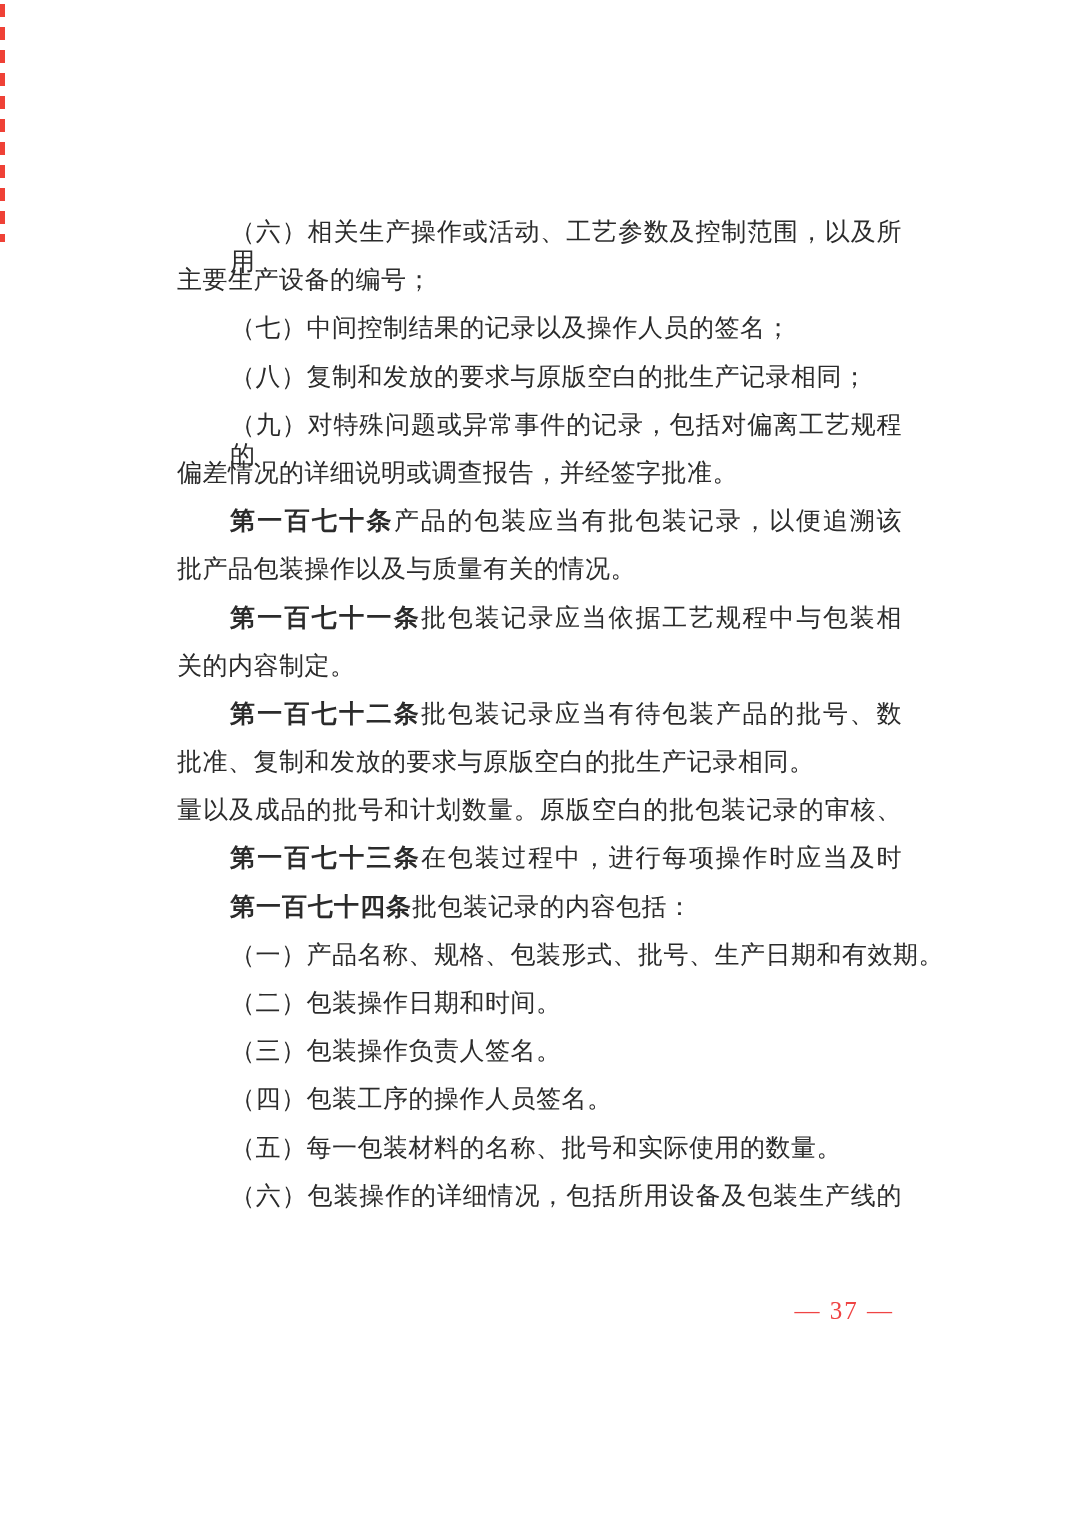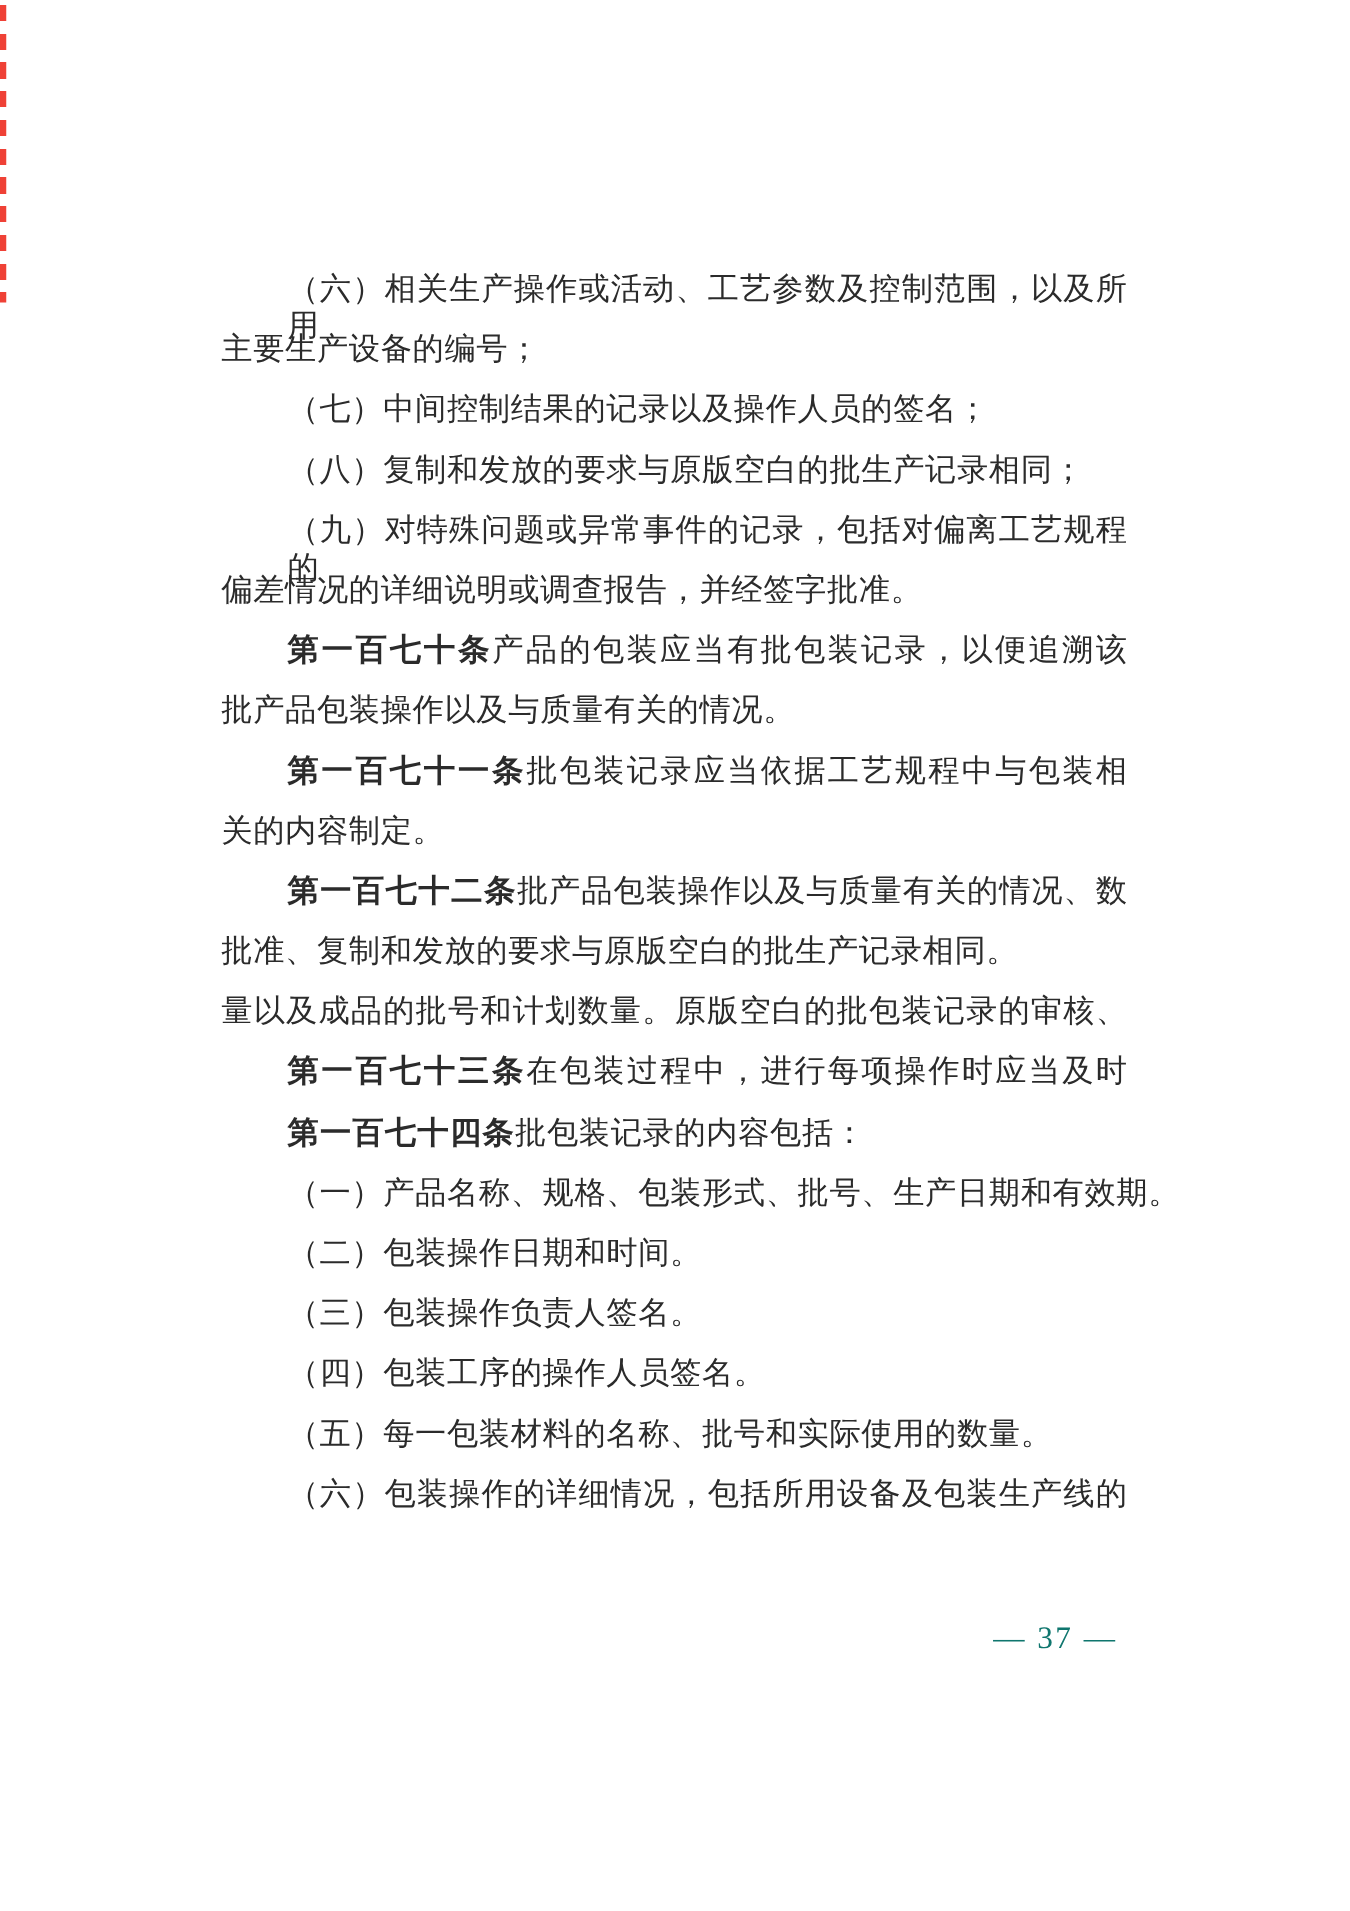--- a/index.html
+++ b/index.html
@@ -59,21 +59,21 @@
   }
   .art-body {
   }
   .page-number {
     position: absolute;
     top: 1296px;
     right: 186px;
     font-size: 25px;
     line-height: 30px;
     letter-spacing: 2px;
-    color: #0f766e;
+    color: #ef4444;
   }
 </style>
 </head>
 <body>
 
 <div class="page">
 
   <div class="red-marks"></div>
 
   <main class="text-block">
@@ -84,21 +84,21 @@
     <div class="line indent"><span>（八）复制和发放的要求与原版空白的批生产记录相同；</span></div>
     <div class="line indent fill"><span>（九）对特殊问题或异常事件的记录，包括对偏离工艺规程的</span></div>
     <div class="line"><span>偏差情况的详细说明或调查报告，并经签字批准。</span></div>
 
     <div class="line indent fill"><span class="art-no">第一百七十条</span><span class="art-body">产品的包装应当有批包装记录，以便追溯该</span></div>
     <div class="line"><span>批产品包装操作以及与质量有关的情况。</span></div>
 
     <div class="line indent fill"><span class="art-no">第一百七十一条</span><span class="art-body">批包装记录应当依据工艺规程中与包装相</span></div>
     <div class="line"><span>关的内容制定。</span></div>
 
-    <div class="line indent fill"><span class="art-no">第一百七十二条</span><span class="art-body">批产品包装操作以及与质量有关的情况、数</span></div>
+    <div class="line indent fill"><span class="art-no">第一百七十二条</span><span class="art-body">批包装记录应当有待包装产品的批号、数</span></div>
     <div class="line"><span>批准、复制和发放的要求与原版空白的批生产记录相同。</span></div>
     <div class="line fill"><span>量以及成品的批号和计划数量。原版空白的批包装记录的审核、</span></div>
 
     <div class="line indent fill"><span class="art-no">第一百七十三条</span><span class="art-body">在包装过程中，进行每项操作时应当及时</span></div>
 
     <div class="line indent"><span class="art-no">第一百七十四条</span><span class="art-body">批包装记录的内容包括：</span></div>
 
     <div class="line indent"><span>（一）产品名称、规格、包装形式、批号、生产日期和有效期。</span></div>
     <div class="line indent"><span>（二）包装操作日期和时间。</span></div>
     <div class="line indent"><span>（三）包装操作负责人签名。</span></div>

